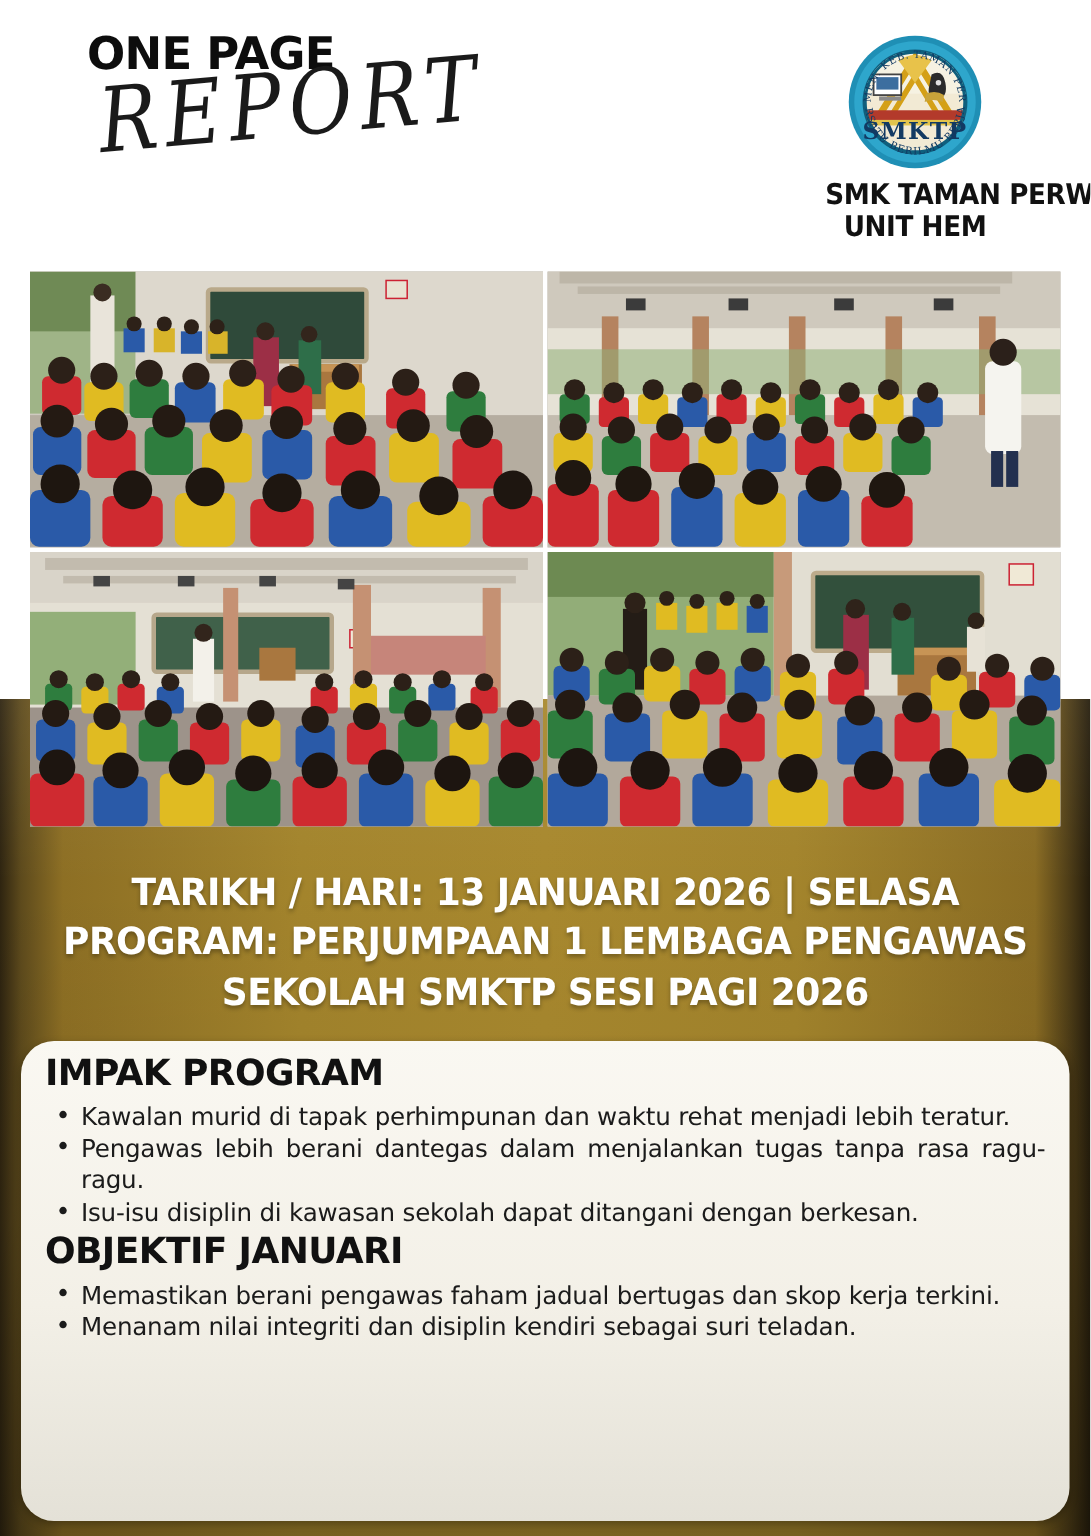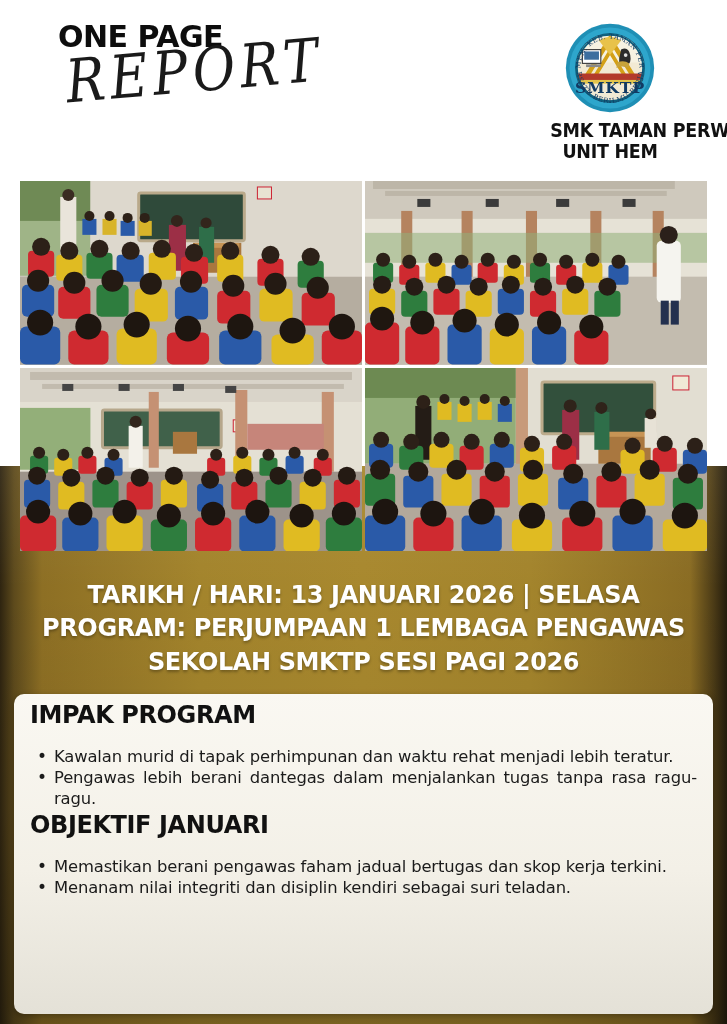--- a/index.html
+++ b/index.html
@@ -117,35 +117,35 @@
     text-shadow:0 2px 3px rgba(0,0,0,0.30);
     transform:scaleX(0.96);
   }
   .banner .line { display:block; white-space:nowrap; }
 
   
   .card {
     position:absolute; left:14px; top:694px;
     width:699px; height:320px;
     background:linear-gradient(180deg,#faf8f2 0%, #f3f0e7 55%, #e4e1d7 100%);
-    border-radius:10px;
+    border-radius:22px;
     box-shadow:0 2px 6px rgba(0,0,0,0.30);
     padding:8px 16px 6px 16px;
     overflow:hidden;
   }
   .sec-title {
     font-family:"DejaVu Sans", sans-serif;
     font-weight:700;
     font-size:24px;
     color:#111111;
     letter-spacing:-0.4px;
     line-height:1.16;
     margin-bottom:1px;
   }
-  ul.points { list-style:none; margin:16px 0 2px 0; padding:0; }
+  ul.points { list-style:none; margin:4px 0 2px 0; padding:0; }
   ul.points li {
     position:relative;
     padding-left:24px;
     font-family:"DejaVu Sans", sans-serif;
     font-size:16.4px;
     line-height:1.30;
     color:#1b1b1b;
     margin-bottom:0px;
     text-align:justify;
     text-justify:inter-word;
@@ -576,20 +576,21 @@
     <span class="line">PROGRAM: PERJUMPAAN 1 LEMBAGA PENGAWAS</span>
     <span class="line">SEKOLAH SMKTP SESI PAGI 2026</span>
   </div>
 
   <div class="card">
 
     <div class="sec-title">IMPAK PROGRAM</div>
     <ul class="points">
       <li>Kawalan murid di tapak perhimpunan dan waktu rehat menjadi lebih teratur.</li>
       <li>Pengawas lebih berani dantegas dalam menjalankan tugas tanpa rasa ragu-ragu.</li>
+      <li class="nojust">Isu-isu disiplin di kawasan sekolah dapat ditangani dengan berkesan.</li>
     </ul>
 
     <div class="sec-title">OBJEKTIF JANUARI</div>
     <ul class="points">
       <li>Memastikan berani pengawas faham jadual bertugas dan skop kerja terkini.</li>
       <li class="nojust">Menanam nilai integriti dan disiplin kendiri sebagai suri teladan.</li>
     </ul>
   </div>
 
 </div>

